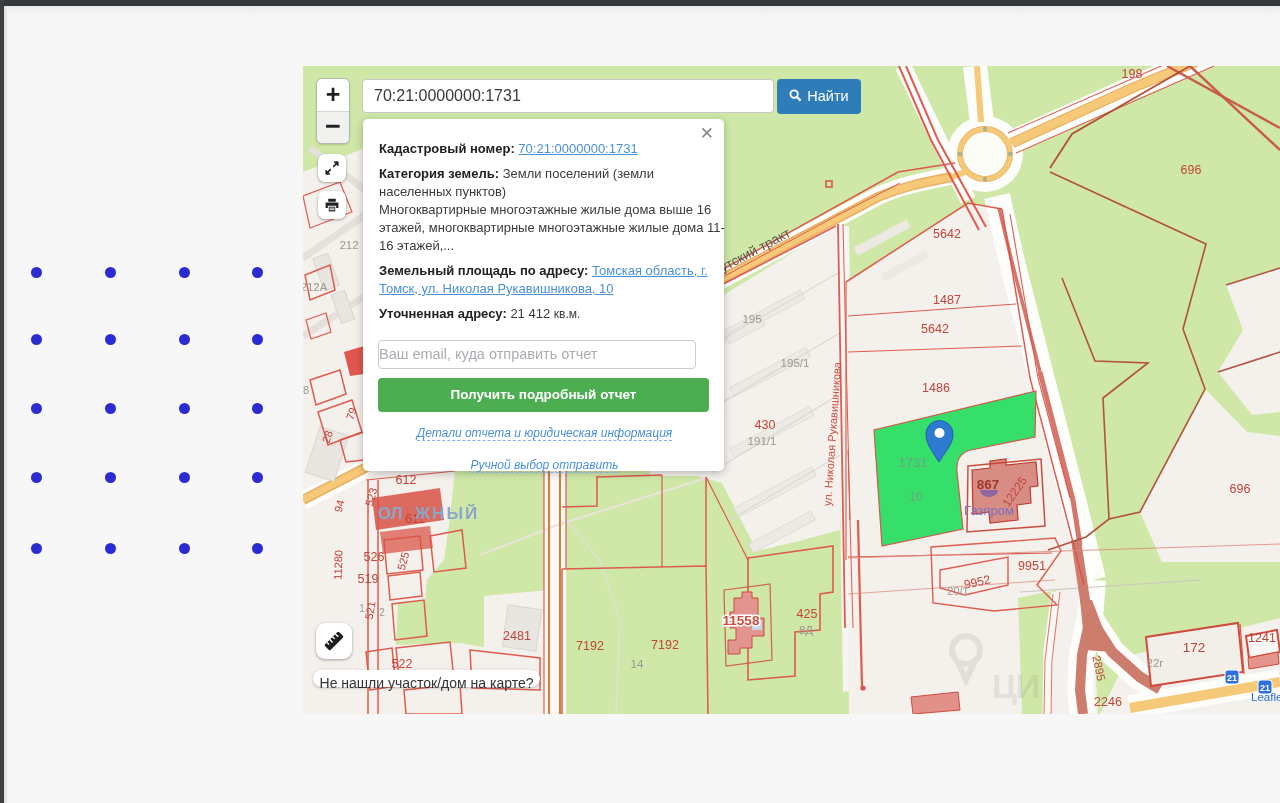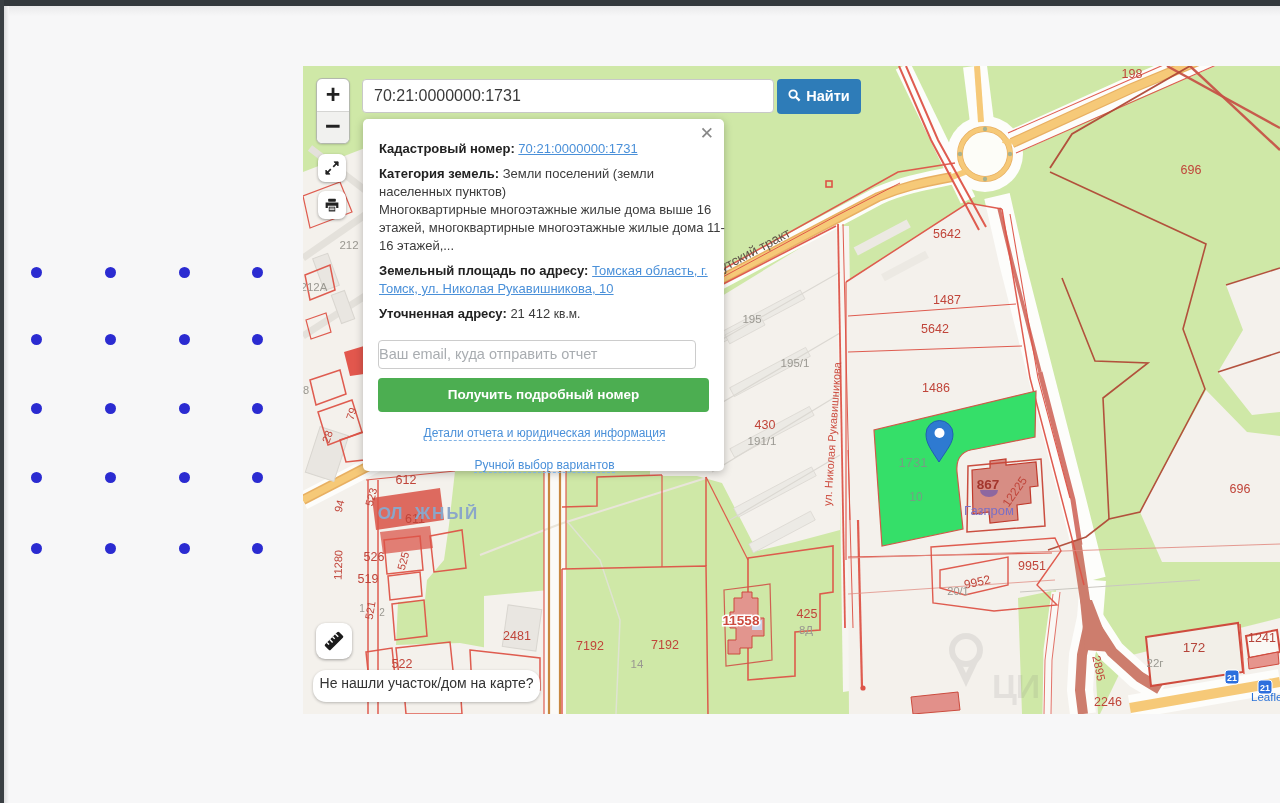--- a/index.html
+++ b/index.html
@@ -38,22 +38,22 @@
   .pbody b{color:#222;}
   .pbody a{color:#4a90d9;text-decoration:underline;}
   .p1{margin-top:13px !important;}
   .small{font-size:12px;}
   .emailbox{width:316px;height:27px;border:1px solid #ccc;border-radius:4px;color:#a9adb1;
     font-size:14.5px;line-height:27px;padding-left:0;margin:17px 0 0 -1px;}
   .greenbtn{width:331px;height:34px;background:#4cae51;border-radius:4px;color:#fff;
     font-size:13.5px;font-weight:bold;text-align:center;line-height:34px;margin-top:9px;margin-left:-1px;}
   .plink{text-align:center;margin-top:12px;font-size:12px;width:331px;}
   .plink2{text-align:center;margin-top:14px;font-size:12px;width:331px;}
-  .plink a,.plink2 a{text-decoration:none;border-bottom:1px dashed #7fb2e5;}
-  .tooltip{position:absolute;left:10px;top:604px;width:227px;height:32px;background:#fff;
+  .plink a,.plink2 a{text-decoration:none;border-bottom:1px dashed #7fb2e5;font-style:italic;}
+  .tooltip{position:absolute;left:10px;top:604px;width:227px;height:17px;background:#fff;
     border-radius:13px;box-shadow:0 1px 3px rgba(0,0,0,.25);z-index:20;
     font-size:14px;color:#333;text-align:center;line-height:27px;}
 </style>
 </head>
 <body>
 <div class="topbar"></div>
 <div class="topshadow"></div>
 <div class="leftbar"></div>
 <div class="leftshadow"></div>
 <div class="dot" style="left:30.5px;top:266.5px"></div>
@@ -321,31 +321,31 @@
    <rect x="8" y="14" width="20" height="8" rx="1.5" fill="#1c1c1c"></rect>
    <path d="M12 14 v3 M16 14 v4 M20 14 v3 M24 14 v4" stroke="#fff" stroke-width="1.4"></path>
   </g>
  </svg>
 </div>
 
 <div class="searchbox">70:21:0000000:1731</div>
 <div class="findbtn"><svg width="13" height="13" viewBox="0 0 14 14" style="vertical-align:-1px;margin-right:5px;">
         <circle cx="5.5" cy="5.5" r="4" fill="none" stroke="#fff" stroke-width="2"></circle>
         <path d="M8.6 8.6 L12.5 12.5" stroke="#fff" stroke-width="2.4"></path>
-      </svg><b style="font-weight:bold;margin-top:24px;">Найти</b></div>
+      </svg><b style="font-weight:normal;margin-top:24px;">Найти</b></div>
 
 <div class="tooltip">Не нашли участок/дом на карте?</div>
 
 <div class="popup">
  <div class="pclose">✕</div>
  <div class="pbody">
   <p class="p1"><b>Кадастровый номер:</b> <a>70:21:0000000:1731</a></p>
   <p class="p2"><b>Категория земель:</b> Земли поселений (земли<br>населенных пунктов)<br>Многоквартирные многоэтажные жилые дома выше 16<br>этажей, многоквартирные многоэтажные жилые дома 11-<br>16 этажей,...</p>
   <p class="p3"><b>Земельный площадь по адресу:</b> <a>Томская область, г.<br>Томск, ул. Николая Рукавишникова, 10</a></p>
   <p class="p4"><b>Уточненная адресу:</b> 21 412 <span class="small">кв.м.</span></p>
   <div class="emailbox">Ваш email, куда отправить отчет</div>
-  <div class="greenbtn">Получить подробный номер</div>
+  <div class="greenbtn">Получить подробный отчет</div>
   <div class="plink"><a>Детали отчета и юридическая информация</a></div>
-  <div class="plink2"><a>Ручной выбор вариантов</a></div>
+  <div class="plink2"><a>Ручной выбор отправить</a></div>
  </div>
 </div>
 
 </div>
 
 </body></html>

